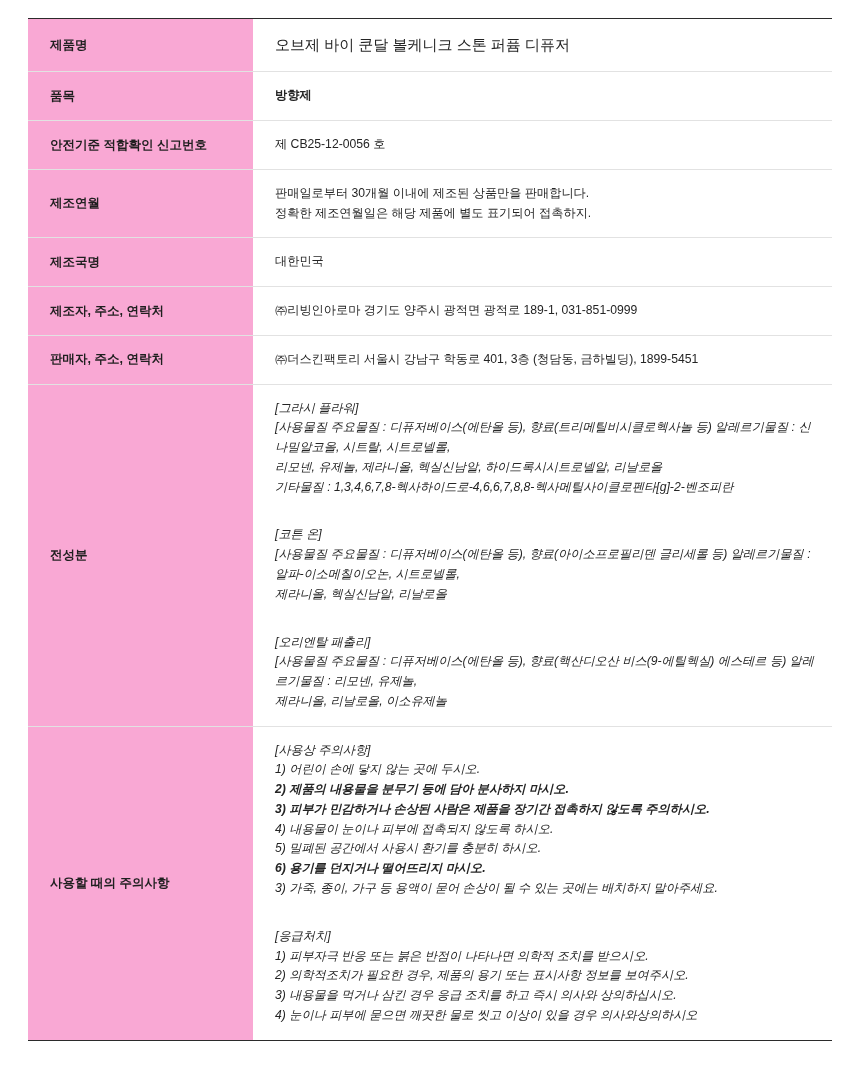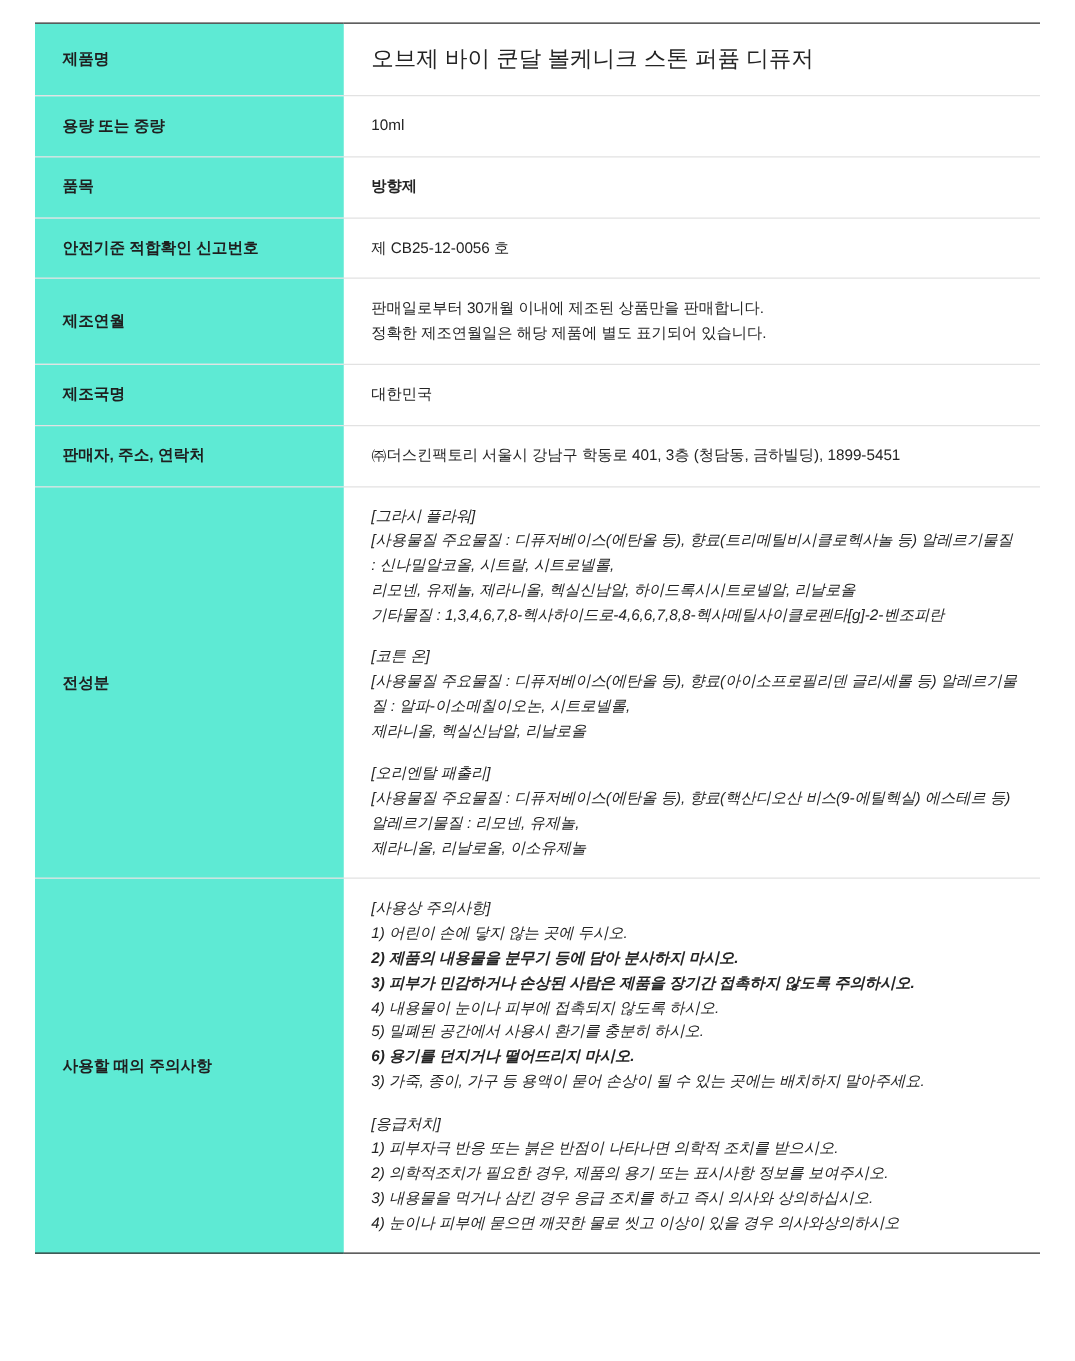--- a/index.html
+++ b/index.html
@@ -25,22 +25,22 @@
     table-layout: fixed;
     border-top: 1px solid #2b2b2b;
   }
   table.spec tr {
     border-bottom: 1px solid #e2e2e2;
   }
   table.spec tr:last-child {
     border-bottom: 1px solid #2b2b2b;
   }
   table.spec th {
-    width: 247px;
-    background: #5eead4;
+    width: 225px;
+    background: #f9a8d4;
     text-align: left;
     vertical-align: middle;
     font-weight: bold;
     font-size: 12.5px;
     color: #1f1f1f;
     padding: 14px 0 14px 22px;
     box-sizing: border-box;
     line-height: 1.5;
   }
   table.spec td {
@@ -52,85 +52,85 @@
     box-sizing: border-box;
   }
   td .line {
     display: block;
     white-space: pre-wrap;
   }
   td .blk {
     display: block;
   }
   td .blk + .blk {
-    margin-top: 14px;
+    margin-top: 28px;
   }
   td.tall {
     padding-top: 16px;
     padding-bottom: 16px;
     font-style: italic;
   }
   .bold {
     font-weight: bold;
   }
   .nm {
-    font-size: 18px;
+    font-size: 15px;
   }
 </style>
 </head>
 <body>
 
 <div class="page">
   <table class="spec">
     <tbody>
 
       <tr>
         <th>제품명</th>
         <td>
           <span class="line nm">오브제 바이 쿤달 볼케니크 스톤 퍼퓸 디퓨저</span>
         </td>
       </tr>
 
-      <tr>
-        <th>용량 또는 중량</th>
-        <td>
-          <span class="line">10ml</span>
-        </td>
-      </tr>
 
       <tr>
         <th>품목</th>
         <td>
           <span class="line bold">방향제</span>
         </td>
       </tr>
 
 
       <tr>
         <th>안전기준 적합확인 신고번호</th>
         <td>
           <span class="line">제 CB25-12-0056 호</span>
         </td>
       </tr>
 
       <tr>
         <th>제조연월</th>
         <td>
           <span class="line">판매일로부터 30개월 이내에 제조된 상품만을 판매합니다.</span>
-          <span class="line">정확한 제조연월일은 해당 제품에 별도 표기되어 있습니다.</span>
+          <span class="line">정확한 제조연월일은 해당 제품에 별도 표기되어 접촉하지.</span>
         </td>
       </tr>
 
       <tr>
         <th>제조국명</th>
         <td>
           <span class="line">대한민국</span>
         </td>
       </tr>
 
+      <tr>
+        <th>제조자, 주소, 연락처</th>
+        <td>
+          <span class="line">㈜리빙인아로마 경기도 양주시 광적면 광적로 189-1, 031-851-0999</span>
+        </td>
+      </tr>
 
       <tr>
         <th>판매자, 주소, 연락처</th>
         <td>
           <span class="line">㈜더스킨팩토리 서울시 강남구 학동로 401, 3층 (청담동, 금하빌딩), 1899-5451</span>
         </td>
       </tr>
 
       <tr>
         <th>전성분</th>

